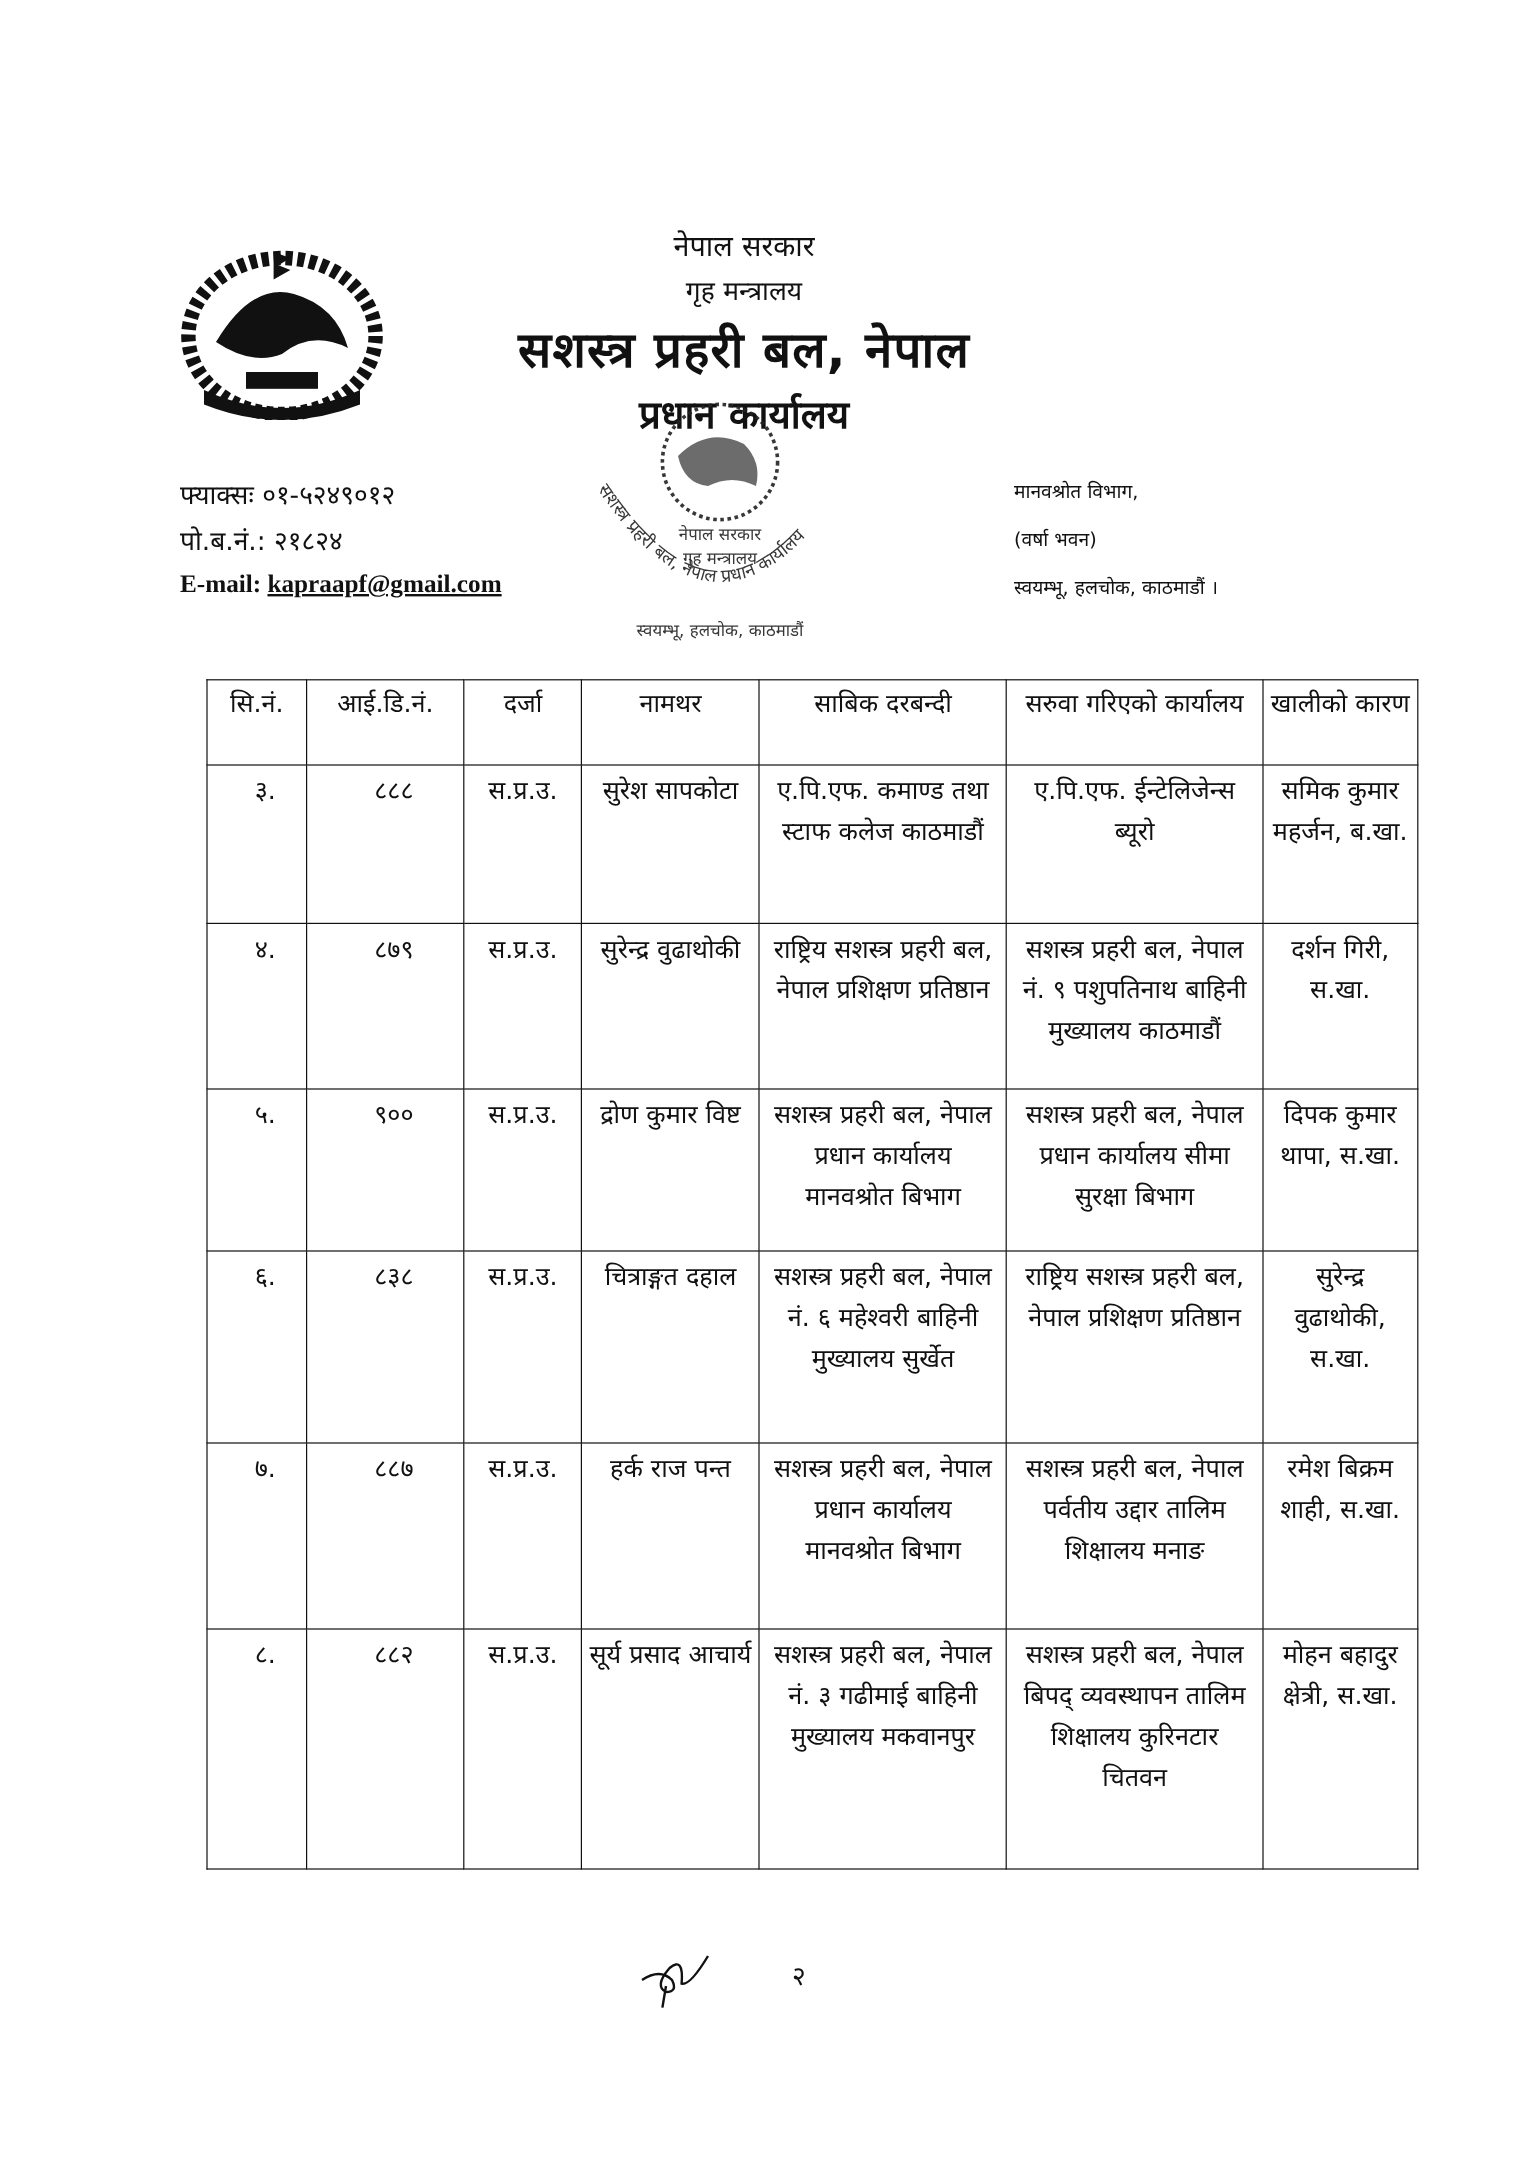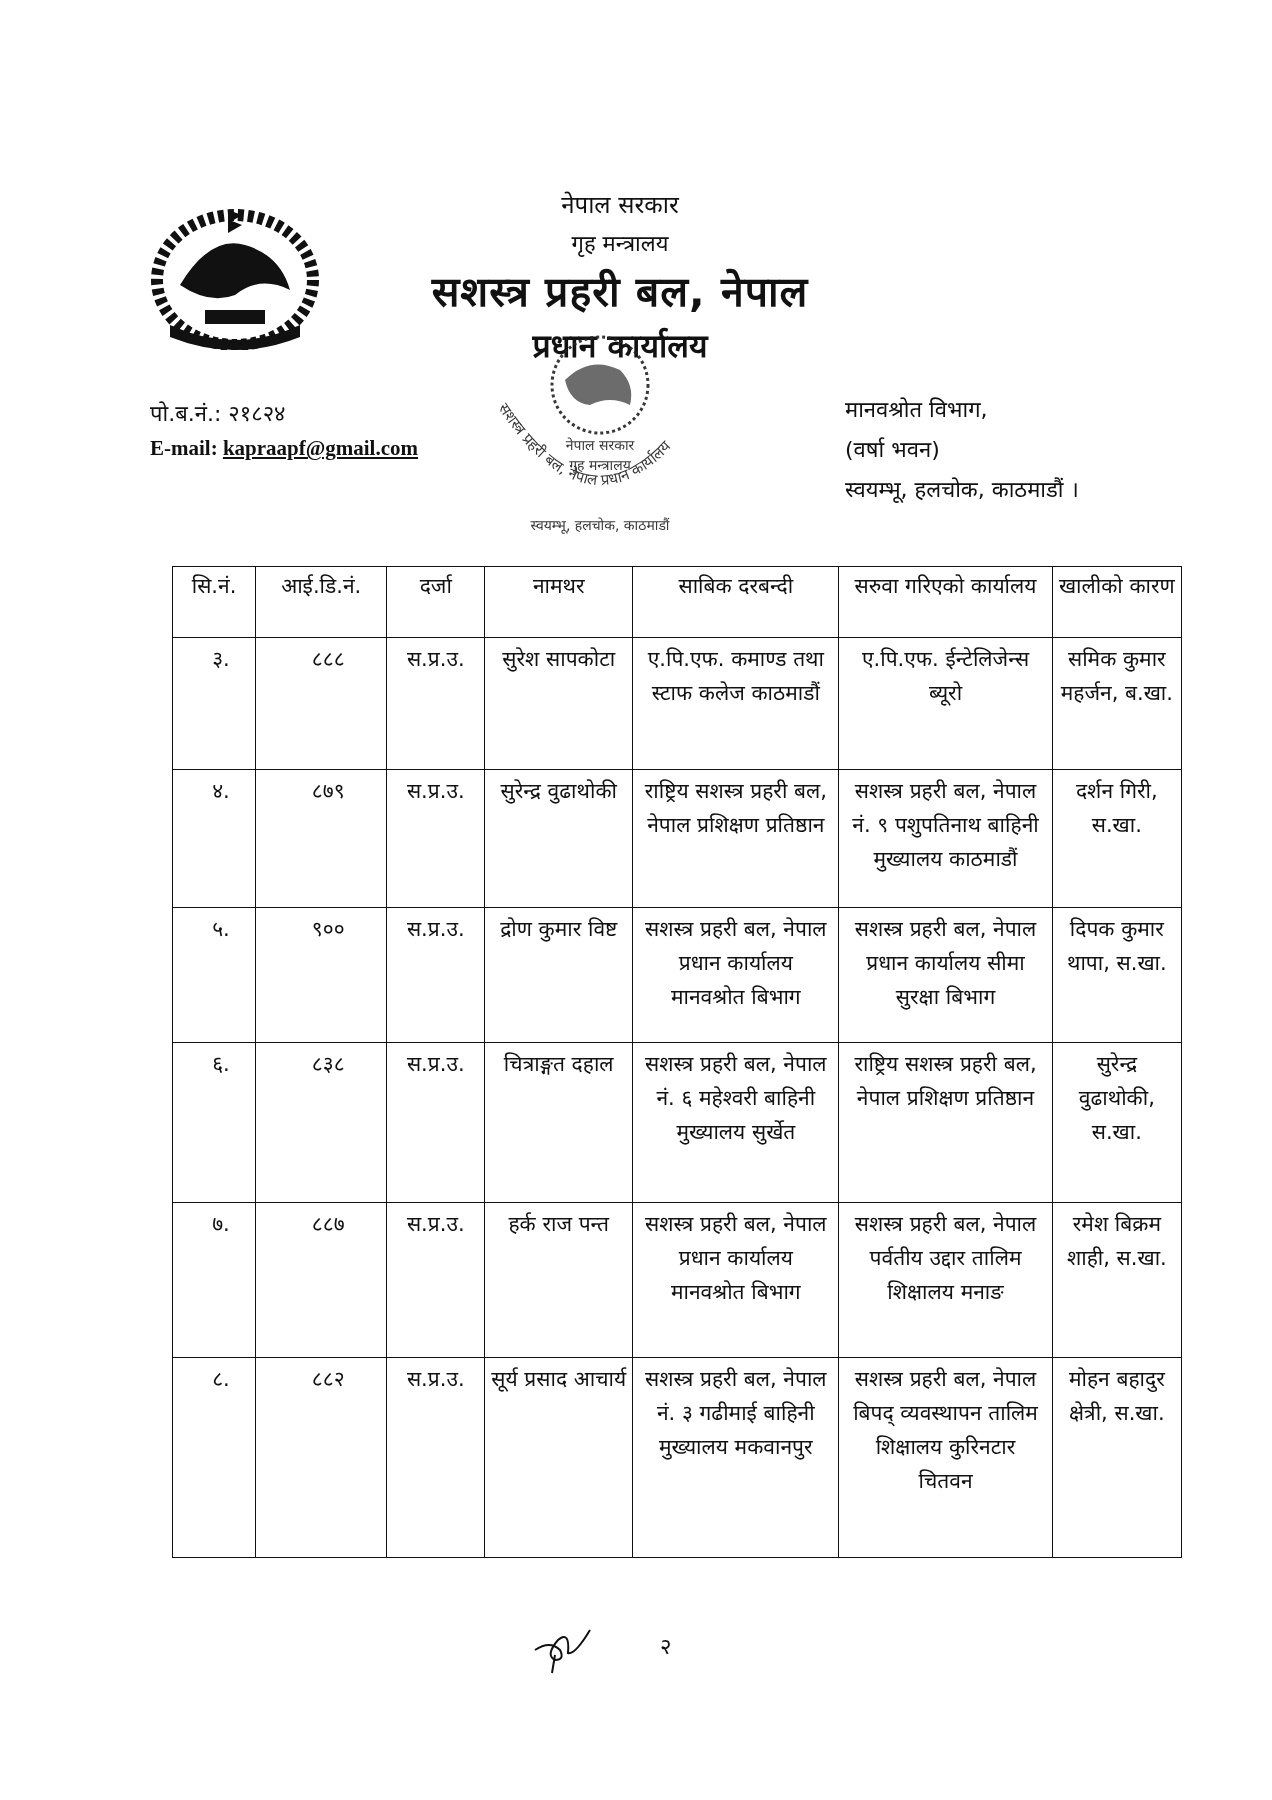--- a/index.html
+++ b/index.html
@@ -11,21 +11,21 @@
   .header-center { position: absolute; left: 420px; top: 185px; width: 400px; text-align: center; }
   .hc-line1 { font-size: 24px; line-height: 40px; }
   .hc-line2 { font-size: 22px; line-height: 38px; }
   .hc-line3 { font-size: 41px; font-weight: bold; line-height: 58px; letter-spacing: 1px; }
   .hc-line4 { font-size: 32px; font-weight: bold; line-height: 50px; text-align: center; }
   .stamp { position: absolute; left: 470px; top: 325px; width: 260px; height: 220px; opacity: 0.9; }
   .contact { position: absolute; left: 150px; top: 395px; font-size: 22px; }
   .contact div { line-height: 38px; }
   .contact .email { font-family: "Liberation Serif", serif; font-weight: bold; font-size: 21px; line-height: 30px; text-align: right; }
   .contact .email span.link { text-decoration: underline; }
-  .address { position: absolute; left: 845px; top: 390px; font-size: 22px; }
+  .address { position: absolute; left: 845px; top: 390px; font-size: 16px; }
   .address div { line-height: 40px; }
   table.transfers {
     position: absolute; left: 172px; top: 566px; width: 1010px;
     border-collapse: collapse; font-size: 21px;
   }
   table.transfers th, table.transfers td {
     border: 1.5px solid #111; vertical-align: top; padding: 4px 6px; text-align: center; font-weight: normal; line-height: 34px;
   }
   table.transfers th { height: 62px; line-height: 30px; }
   .c-sn { width: 52px; text-align: center; }
@@ -61,20 +61,21 @@
   <circle cx="130" cy="60" r="48" fill="none" stroke="#222" stroke-width="3" stroke-dasharray="3 3"></circle>
   <path d="M95 55 Q120 30 150 45 Q165 60 160 80 Q140 70 120 80 Q100 78 95 55Z" fill="#333" opacity="0.8"></path>
   <path id="arc1" d="M20 70 Q130 250 240 70" fill="none"></path>
   <text font-size="15" fill="#222"><textPath href="#arc1" startOffset="5%">सशस्त्र प्रहरी बल, नेपाल प्रधान कार्यालय</textPath></text>
   <text x="130" y="125" font-size="14" text-anchor="middle" fill="#222">नेपाल सरकार</text>
   <text x="130" y="145" font-size="14" text-anchor="middle" fill="#222">गृह मन्त्रालय</text>
   <text x="130" y="205" font-size="14" text-anchor="middle" fill="#222">स्वयम्भू, हलचोक, काठमाडौं</text>
 </svg>
 
 <div class="contact">
+  <div>फ्याक्सः ०१-५२४९०१२</div>
   <div>पो.ब.नं.: २१८२४</div>
   <div class="email">
     <span>E-mail: </span><span class="link">kapraapf@gmail.com</span>
   </div>
 </div>
 
 <div class="address">
   <div>मानवश्रोत विभाग,</div>
   <div>(वर्षा भवन)</div>
   <div>स्वयम्भू, हलचोक, काठमाडौं ।</div>

